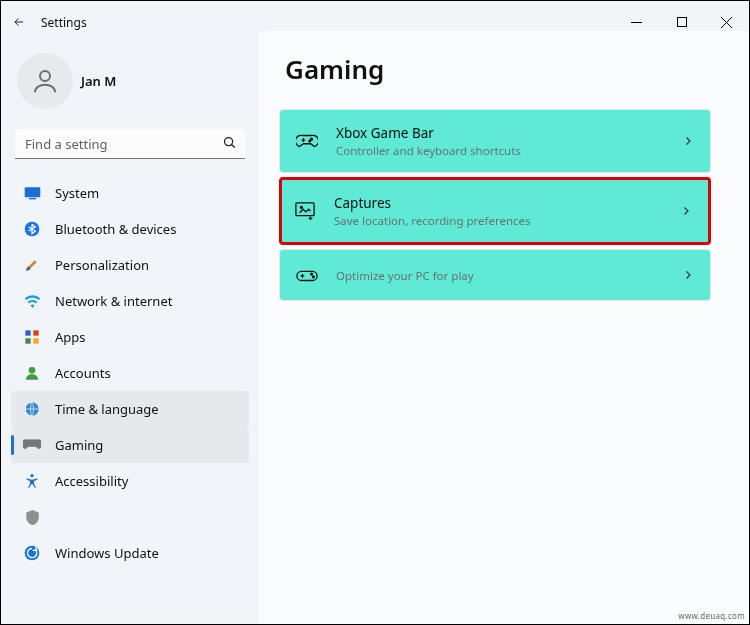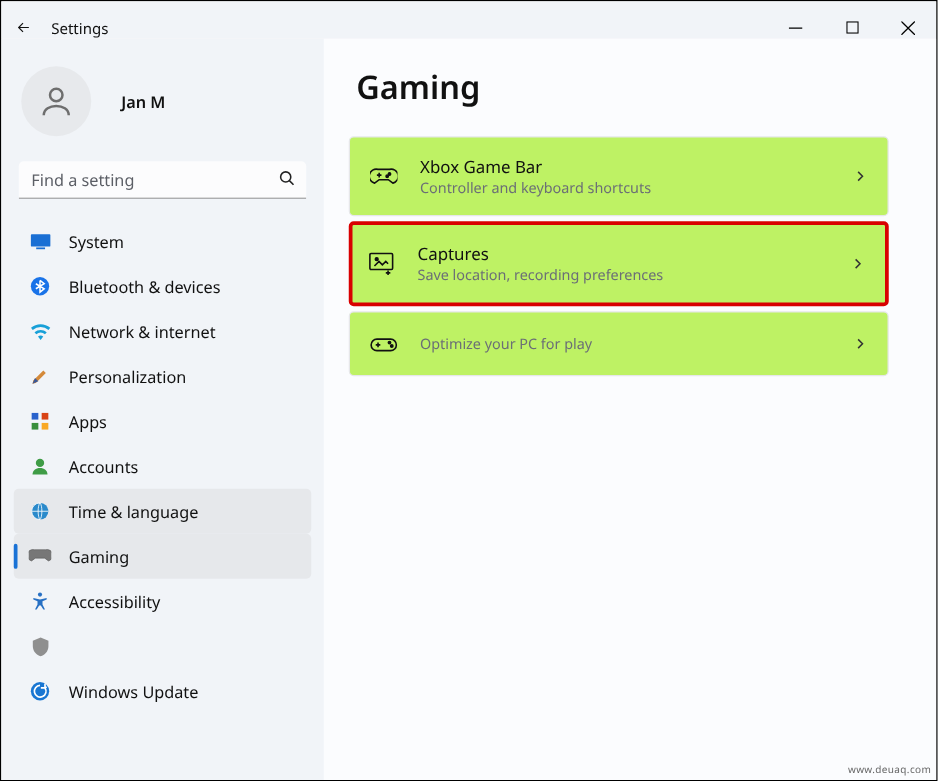--- a/index.html
+++ b/index.html
@@ -10,40 +10,40 @@
   .titlebar-left { display: flex; align-items: center; gap: 14px; }
   .back-arrow { width: 16px; height: 16px; display: flex; align-items: center; justify-content: center; cursor: pointer; }
   .title-label { font-size: 12px; color: #111; }
   .titlebar-right { display: flex; }
   .win-btn { width: 45px; height: 30px; display: flex; align-items: center; justify-content: center; }
   .win-btn svg { stroke: #000; }
 
   .content { flex: 1; display: flex; background: #f1f4f8; }
 
   .sidebar { width: 258px; padding: 14px 10px 10px 10px; display: flex; flex-direction: column; }
-  .user-row { display: flex; align-items: center; gap: 24px; padding: 8px 6px 18px 6px; }
+  .user-row { display: flex; align-items: center; gap: 8px; padding: 8px 6px 18px 6px; }
   .avatar { width: 56px; height: 56px; border-radius: 50%; background: #e7e9ec; display: flex; align-items: center; justify-content: center; }
   .user-name { font-size: 13px; font-weight: 600; color: #111; }
 
   .search-wrap { position: relative; margin: 2px 4px 16px 4px; }
   .search-input { width: 100%; height: 30px; border: none; border-bottom: 1.5px solid #777; background: #fcfcfd; border-radius: 4px 4px 0 0; padding: 0 34px 0 10px; font-size: 13px; color: #333; outline: none; }
   .search-input::placeholder { color: #5c5f66; }
   .search-icon-wrap { position: absolute; right: 8px; top: 50%; transform: translateY(-50%); }
 
   .nav { display: flex; flex-direction: column; gap: 0; }
   .nav-item { display: flex; align-items: center; gap: 14px; height: 36px; padding: 0 10px 0 12px; border-radius: 4px; cursor: pointer; font-size: 13px; color: #111; position: relative; }
   .nav-item.hover { background: #e6e8eb; }
   .nav-item.selected { background: #e6e8eb; }
   .nav-item.selected::before { content: ""; position: absolute; left: 0; top: 8px; bottom: 8px; width: 3px; border-radius: 2px; background: #1972d6; }
   .nav-icon { width: 18px; height: 18px; display: flex; align-items: center; justify-content: center; flex-shrink: 0; }
 
   .main { flex: 1; background: #fbfcfe; padding: 4px 38px 20px 20px; overflow: auto; }
   .page-title { font-size: 26px; font-weight: 600; color: #111; padding: 16px 0 22px 6px; }
 
-  .card { background: #bef264; border: 1px solid #e6e7e9; border-radius: 4px; display: flex; align-items: center; gap: 18px; padding: 14px 16px; margin-bottom: 4px; cursor: pointer; }
+  .card { background: #5eead4; border: 1px solid #e6e7e9; border-radius: 4px; display: flex; align-items: center; gap: 18px; padding: 14px 16px; margin-bottom: 4px; cursor: pointer; }
   .card.highlight { border: 3px solid #d80000; padding-left: 12px; }
   .card-icon { width: 22px; height: 22px; display: flex; align-items: center; justify-content: center; flex-shrink: 0; color: #111; }
   .card-body { flex: 1; }
   .card-title { font-size: 13.5px; color: #111; }
   .card-sub { font-size: 11.5px; color: #6b6f76; margin-top: 1px; }
   .chevron { color: #333; }
 
   .watermark { position: absolute; right: 4px; bottom: 3px; font-size: 8px; color: #666; letter-spacing: 0.3px; }
 </style>
 </head>
@@ -120,35 +120,35 @@
             <svg width="16" height="16" viewBox="0 0 24 24">
                 <circle cx="12" cy="12" r="11" fill="#1a73e8"></circle>
                 <path d="M12 5v14l5-4-10-6m0 6l10-6-5-4" fill="none" stroke="#fff" stroke-width="1.8"></path>
               </svg>
           </span>
           <span>Bluetooth &amp; devices</span>
         </div>
 
         <div class="nav-item">
           <span class="nav-icon">
+            <svg width="16" height="16" viewBox="0 0 24 24">
+                <path d="M3 21l4-1 12-12-3-3L4 17z" fill="#d4893a"></path>
+                <path d="M3 21l3-7 4 4z" fill="#3b5998"></path>
+              </svg>
+          </span>
+          <span>Personalization</span>
+        </div>
+
+        <div class="nav-item">
+          <span class="nav-icon">
             <svg width="17" height="14" viewBox="0 0 24 20" fill="#18a0d8">
                 <path d="M12 20l-3-4a5 5 0 016 0zM5 11a11 11 0 0114 0l-2 2.5a8 8 0 00-10 0zM1 6a17 17 0 0122 0l-2 2.5a14 14 0 00-18 0z"></path>
               </svg>
           </span>
           <span>Network &amp; internet</span>
-        </div>
-
-        <div class="nav-item">
-          <span class="nav-icon">
-            <svg width="16" height="16" viewBox="0 0 24 24">
-                <path d="M3 21l4-1 12-12-3-3L4 17z" fill="#d4893a"></path>
-                <path d="M3 21l3-7 4 4z" fill="#3b5998"></path>
-              </svg>
-          </span>
-          <span>Personalization</span>
         </div>
 
         <div class="nav-item">
           <span class="nav-icon">
             <svg width="16" height="16" viewBox="0 0 24 24">
                 <rect x="2" y="2" width="8" height="8" fill="#2962cc"></rect>
                 <rect x="14" y="2" width="8" height="8" fill="#d84315"></rect>
                 <rect x="2" y="14" width="8" height="8" fill="#388e3c"></rect>
                 <rect x="14" y="14" width="8" height="8" fill="#f9a825"></rect>
               </svg>

